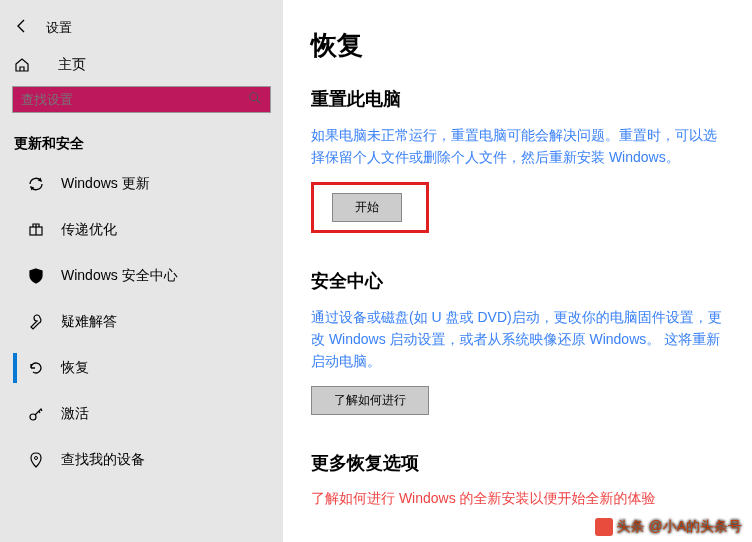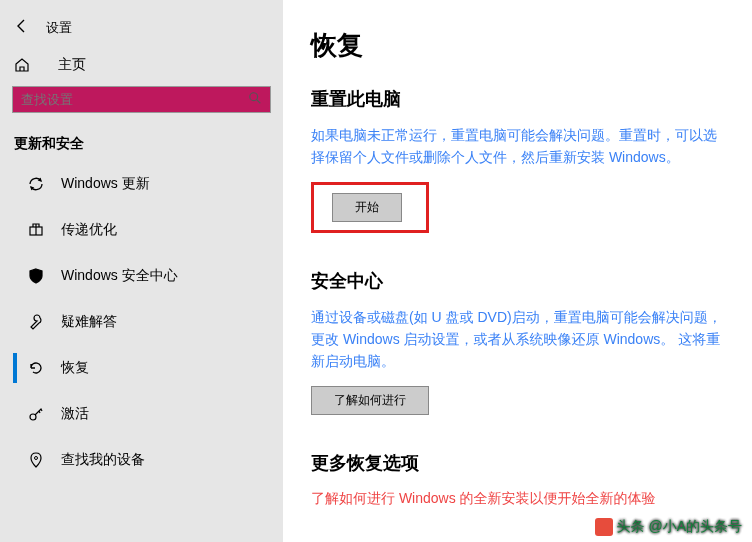--- a/index.html
+++ b/index.html
@@ -26,21 +26,21 @@
     
     .main { flex: 1; padding: 28px 28px 0 28px; overflow-y: auto; }
     .main h1 { font-size: 26px; font-weight: 600; margin-bottom: 24px; }
     .section { margin-bottom: 36px; }
     .section h2 { font-size: 18px; font-weight: 600; margin-bottom: 14px; }
     .section p { font-size: 14px; line-height: 1.55; color: #3b82f6; margin-bottom: 14px; }
     .btn { background: #ccc; border: 1px solid #888; padding: 5px 22px; font-size: 12px; cursor: pointer; font-family: inherit; }
     .highlight { border: 3px solid #e02020; padding: 8px 24px 8px 18px; display: inline-block; }
     .link { color: #ef4444; font-size: 14px; cursor: pointer; }
     
-    .watermark { position: absolute; right: 10px; bottom: 6px; font-size: 14px; color: #15803d; display: flex; align-items: center; gap: 4px; text-shadow: 0 0 3px #000, 0 0 3px #000; }
+    .watermark { position: absolute; right: 10px; bottom: 6px; font-size: 14px; color: #c2410c; display: flex; align-items: center; gap: 4px; text-shadow: 0 0 3px #000, 0 0 3px #000; }
     .wm-icon { width: 18px; height: 18px; border-radius: 3px; background: #e74c3c; display: inline-block; }
   </style>
 </head>
 <body>
 
 <div class="sidebar">
   <div class="header-row">
     <span class="back-arrow">
       <svg width="16" height="16" viewBox="0 0 16 16">
           <path d="M10 2 L4 8 L10 14" stroke="#000" stroke-width="1.4" fill="none"></path>
@@ -142,21 +142,21 @@
   <div class="section">
     <h2>重置此电脑</h2>
     <p>如果电脑未正常运行，重置电脑可能会解决问题。重置时，可以选择保留个人文件或删除个人文件，然后重新安装 Windows。</p>
     <span class="highlight">
       <button class="btn">开始</button>
     </span>
   </div>
 
   <div class="section">
     <h2>安全中心</h2>
-    <p>通过设备或磁盘(如 U 盘或 DVD)启动，重置电脑可能会解决问题，更改 Windows 启动设置，或者从系统映像还原 Windows。 这将重新启动电脑。</p>
+    <p>通过设备或磁盘(如 U 盘或 DVD)启动，更改你的电脑固件设置，更改 Windows 启动设置，或者从系统映像还原 Windows。 这将重新启动电脑。</p>
     <button class="btn">了解如何进行</button>
   </div>
 
   <div class="section">
     <h2>更多恢复选项</h2>
     <a class="link">了解如何进行 Windows 的全新安装以便开始全新的体验</a>
   </div>
 </div>
 
 <div class="watermark">

